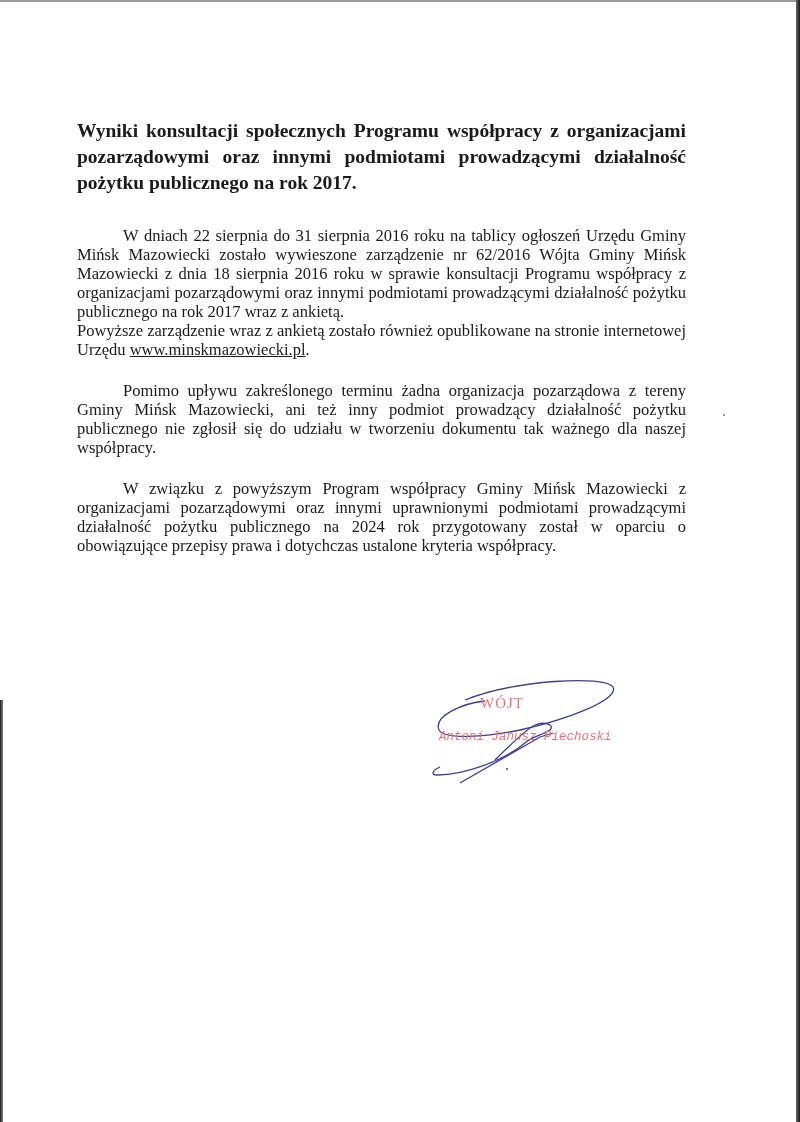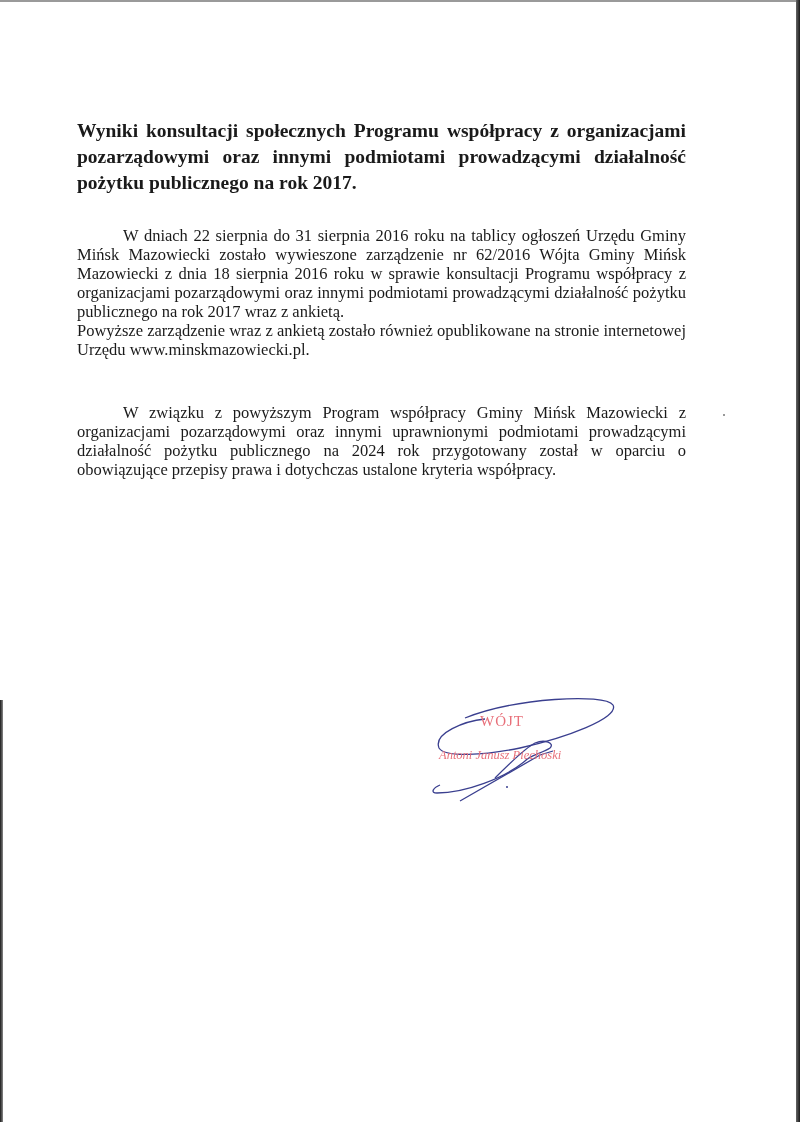--- a/index.html
+++ b/index.html
@@ -43,47 +43,48 @@
     }
     .para {
       font-size: 16.5px;
       line-height: 19px;
       text-align: justify;
       margin: 0;
     }
     .indent { text-indent: 46px; }
     .gap { height: 22px; }
     .link {
+      text-decoration: underline;
       color: #1a1a1a;
       cursor: pointer;
     }
     .signature {
       position: absolute;
       left: 425px;
-      top: 693px;
+      top: 675px;
       width: 200px;
       height: 115px;
     }
     .stamp-title {
       position: absolute;
       left: 55px;
       top: 20px;
       color: #e8707a;
       font-size: 15px;
       letter-spacing: 1px;
       font-family: "Liberation Serif", serif;
     }
     .stamp-name {
       position: absolute;
       left: 14px;
       top: 55px;
       color: #e8707a;
       font-size: 12.5px;
       font-style: italic;
-      font-family: Liberation Serif, serif;
+      font-family: Liberation Mono, monospace;
       white-space: nowrap;
     }
     .sig-svg {
       position: absolute;
       left: 0; top: 0;
     }
     .speck {
       position: absolute;
       left: 723px; top: 414px;
       width: 2px; height: 2px;
@@ -99,20 +100,21 @@
 <div class="speck"></div>
 
 <div class="page">
   <h1 class="title">Wyniki konsultacji społecznych Programu współpracy z organizacjami pozarządowymi oraz innymi podmiotami prowadzącymi działalność pożytku publicznego na rok 2017.</h1>
 
   <p class="para indent">W dniach 22 sierpnia do 31 sierpnia 2016 roku na tablicy ogłoszeń Urzędu Gminy Mińsk Mazowiecki zostało wywieszone zarządzenie nr 62/2016 Wójta Gminy Mińsk Mazowiecki z dnia 18 sierpnia 2016 roku w sprawie konsultacji Programu współpracy z organizacjami pozarządowymi oraz innymi podmiotami prowadzącymi działalność pożytku publicznego na rok 2017 wraz z ankietą.</p>
   <p class="para"><span>Powyższe zarządzenie wraz z ankietą zostało również opublikowane na stronie internetowej Urzędu </span><a class="link">www.minskmazowiecki.pl</a><span>.</span></p>
 
   <div class="gap"></div>
 
+  <p class="para indent">Pomimo upływu zakreślonego terminu żadna organizacja pozarządowa z tereny Gminy Mińsk Mazowiecki, ani też inny podmiot prowadzący działalność pożytku publicznego nie zgłosił się do udziału w tworzeniu dokumentu tak ważnego dla naszej współpracy.</p>
 
   <div class="gap"></div>
 
   <p class="para indent">W związku z powyższym Program współpracy Gminy Mińsk Mazowiecki z organizacjami pozarządowymi oraz innymi uprawnionymi podmiotami prowadzącymi działalność pożytku publicznego na 2024 rok przygotowany został w oparciu o obowiązujące przepisy prawa i dotychczas ustalone kryteria współpracy.</p>
 </div>
 
 <div class="signature">
   <svg class="sig-svg" width="200" height="115" viewBox="0 0 200 115">
     <path d="M40 25 C 90 5, 180 0, 188 12 C 195 25, 140 45, 95 55 C 60 62, 20 65, 14 55 C 8 40, 40 28, 60 26" fill="none" stroke="#3a3f8f" stroke-width="1.3"></path>
     <path d="M70 85 C 85 70, 100 55, 110 50 C 120 46, 130 50, 125 55 C 118 60, 105 62, 100 68" fill="none" stroke="#3a3f8f" stroke-width="1.3"></path>

